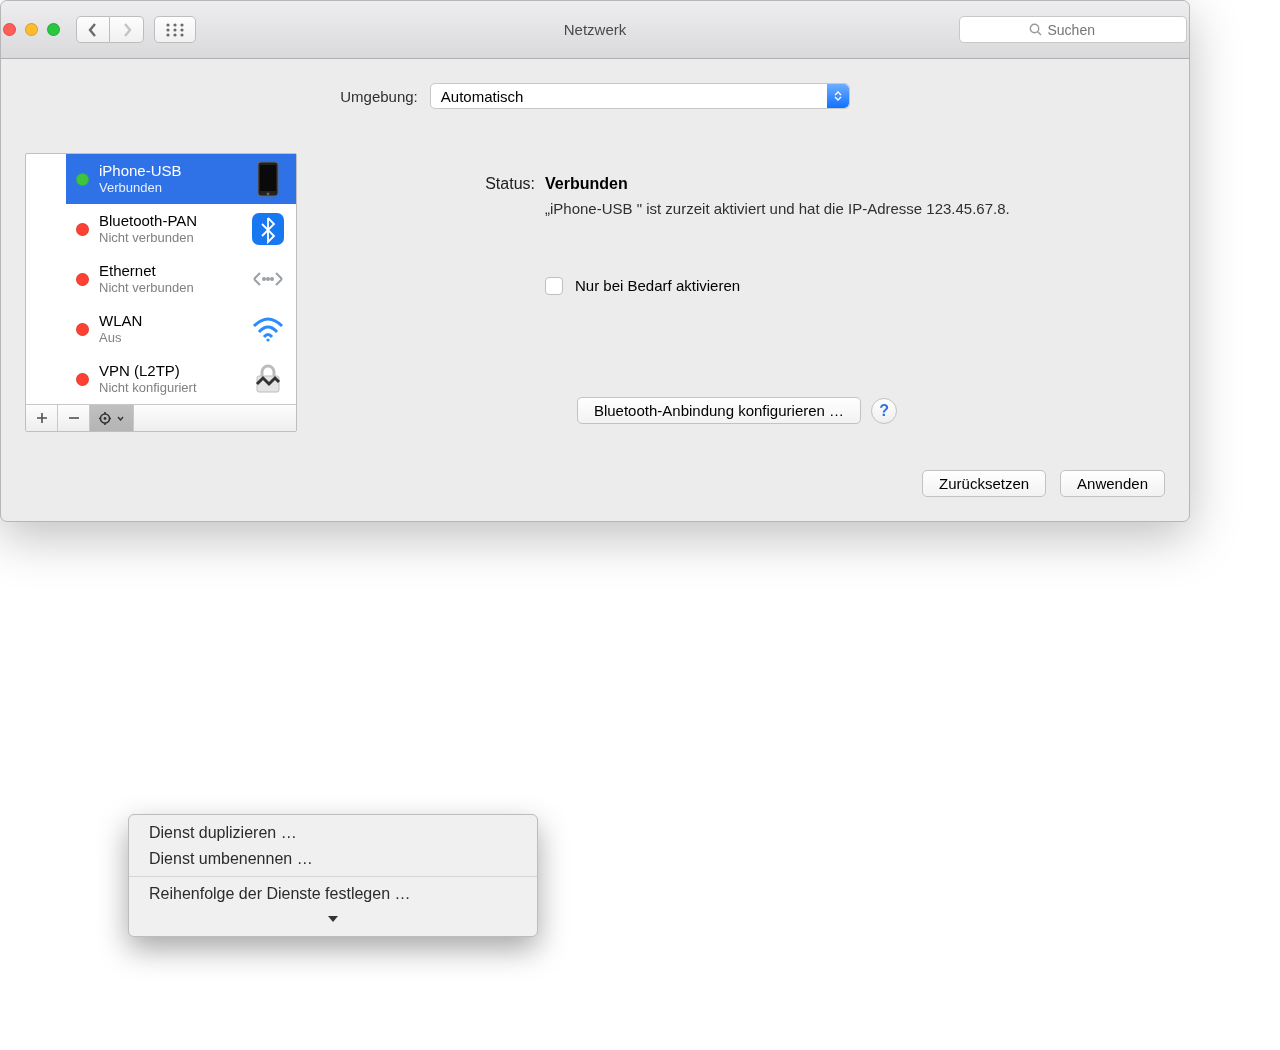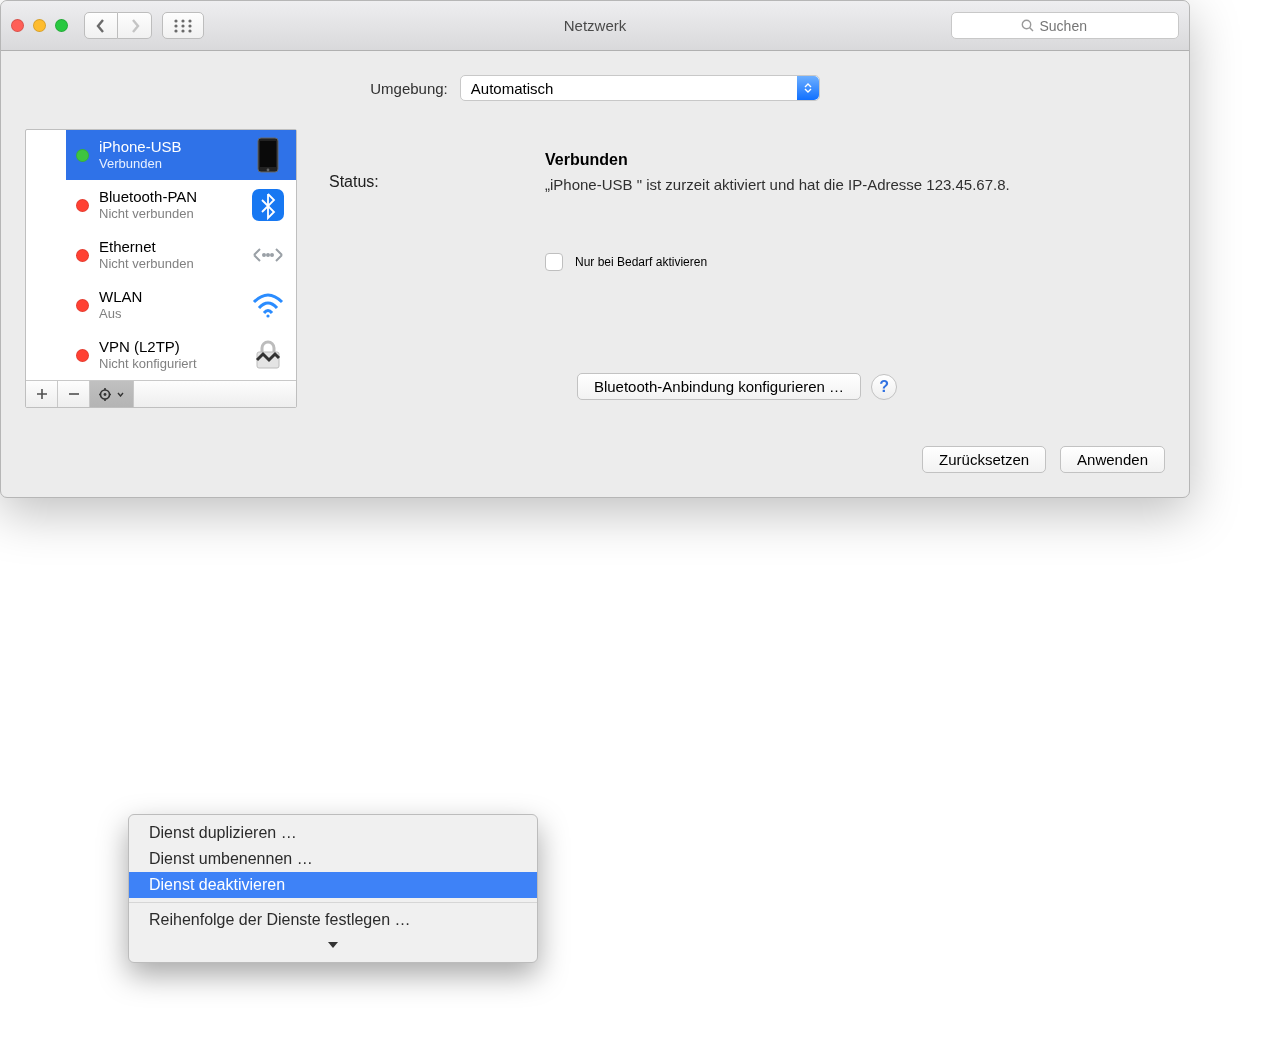--- a/index.html
+++ b/index.html
@@ -10,24 +10,24 @@
   margin: 0;
   background: #ececec;
   border: 1px solid #b6b6b6;
   border-radius: 7px;
   box-shadow: 0 15px 50px rgba(0,0,0,.25);
   overflow: visible;
 }
 
 
 .titlebar {
-  height: 50px;
+  height: 58px;
   display: flex;
   align-items: center;
-  padding: 0 10px;
+  padding: 0 2px;
   background: linear-gradient(#eeeef0, #d9d9db);
   border-bottom: 1px solid #b0b0b0;
   border-radius: 7px 7px 0 0;
   position: relative;
 }
 .traffic { display: flex; gap: 9px; margin-right: 16px; }
 .dot { width: 13px; height: 13px; border-radius: 50%; border: .5px solid rgba(0,0,0,.15); }
 .dot.red { background: #ff5f57; }
 .dot.yellow { background: #febc2e; }
 .dot.green { background: #28c840; }
@@ -60,24 +60,24 @@
   gap: 6px;
   color: #9a9a9a;
 }
 .search input {
   border: none; outline: none; background: transparent;
   font-size: 14px; width: 70px; color: #be185d;
 }
 
 
 .body { padding: 24px 24px 20px 24px; }
-.loc-row { display:flex; align-items:center; justify-content:center; gap:12px; margin-bottom: 28px; }
+.loc-row { display:flex; align-items:center; justify-content:center; gap:12px; margin-bottom: 44px; }
 .loc-row label { font-size: 15px; color:#303030; }
 .select {
-  height: 26px; width: 360px;
+  height: 26px; width: 420px;
   background: #fff;
   border: 1px solid #c8c8c8;
   border-radius: 5px;
   display:flex; align-items:center;
   font-size: 15px;
   padding-left: 10px;
   position: relative;
 }
 .select .stepper {
   position:absolute; right:0; top:0; bottom:0; width:22px;
@@ -117,21 +117,21 @@
 }
 .sb-footer .fbtn {
   width:32px; border-right:1px solid #c8c8c8;
   display:flex; align-items:center; justify-content:center;
   font-size:16px; color:#505050;
 }
 .sb-footer .fbtn.gear { width:44px; background:linear-gradient(#c0c0c0,#b4b4b4); }
 
 .detail { flex:1; padding: 22px 20px 0 20px; display:flex; flex-direction:column; }
 .status-row { display:flex; gap:10px; margin-bottom:10px; }
-.status-row .lbl { width:206px; text-align:left; font-size:16px; color:#202020;margin-top:22px; }
+.status-row .lbl { width:206px; text-align:right; font-size:16px; color:#202020; }
 .status-row .val { flex:1; }
 .status-row .val .hdr { font-size:16px; font-weight:600; margin-bottom:6px; }
 .status-row .val .desc { font-size:15px; color:#303030; line-height:1.3; }
 .check-row { display:flex; gap:12px; align-items:center; margin-top:48px; margin-left:216px; }
 .cbox { width:18px; height:18px; border:1px solid #bfbfbf; border-radius:4px; background:#fff; }
 
 .detail-footer { margin-top:auto; display:flex; align-items:center; justify-content:center; gap:10px; padding-bottom:8px; }
 .btn {
   height:27px;
   padding: 0 16px;
@@ -356,41 +356,40 @@
       <div class="detail">
         <div class="status-row">
           <div class="lbl">Status:</div>
           <div class="val">
             <div class="hdr">Verbunden</div>
             <div class="desc">„iPhone-USB " ist zurzeit aktiviert und hat die IP-Adresse 123.45.67.8.</div>
           </div>
         </div>
         <div class="check-row">
           <div class="cbox"></div>
-          <span style="font-size:12px;">Nur bei Bedarf aktivieren</span>
+          <span style="font-size:15px;">Nur bei Bedarf aktivieren</span>
         </div>
         <div class="detail-footer">
           <div class="btn">Bluetooth-Anbindung konfigurieren …</div>
           <div class="help">?</div>
         </div>
       </div>
     </div>
   </div>
 
   <div class="win-footer">
     <div class="btn">Zurücksetzen</div>
     <div class="btn">Anwenden</div>
   </div>
 
 </div>
 
 <div class="popup">
   <div class="mitem">Dienst duplizieren …</div>
   <div class="mitem">Dienst umbenennen …</div>
-  <div class="mitem sel">Dienst deaktivieren</div>
   <div class="msep"></div>
   <div class="mitem">Reihenfolge der Dienste festlegen …</div>
   <div class="arrow-down">
     <svg width="12" height="8">
           <polygon points="1,1 11,1 6,7" fill="#333"></polygon>
         </svg>
   </div>
 </div>
 
 </div>

